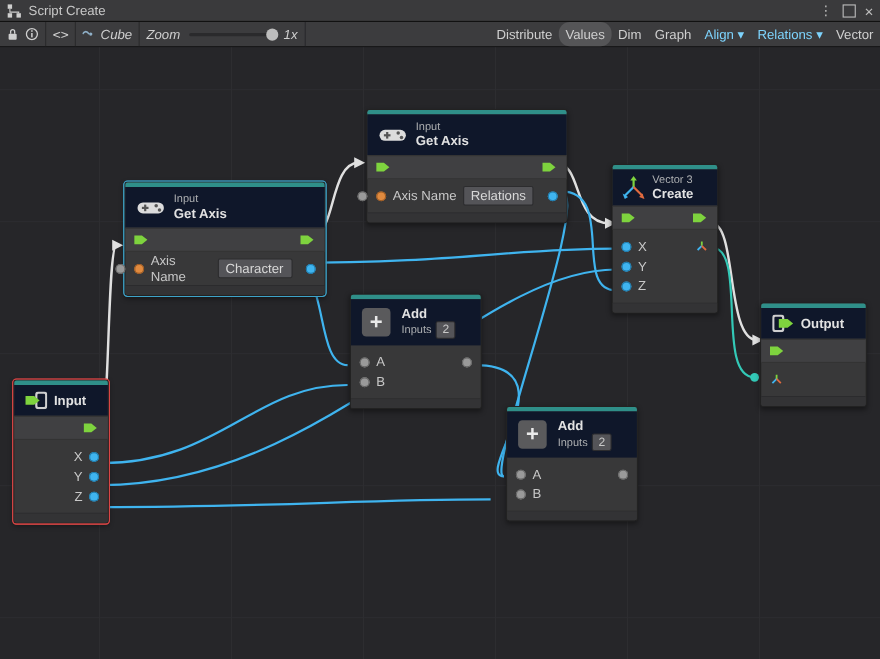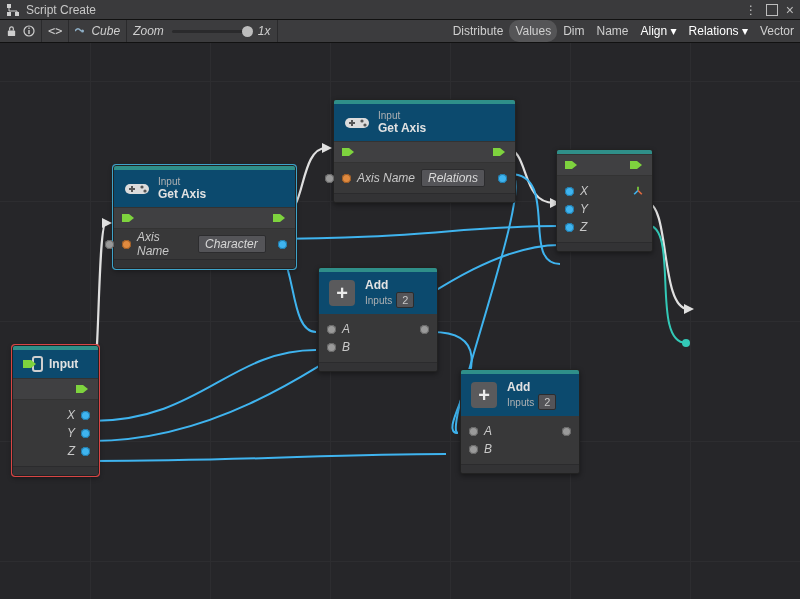--- a/index.html
+++ b/index.html
@@ -12,33 +12,33 @@
 .titlebar .dots{letter-spacing:1px;}
 
 .toolbar{height:22px;background:#3c3c3e;border-bottom:1px solid #111;display:flex;align-items:center;color:#cfcfcf;}
 .toolbar .section{display:flex;align-items:center;height:100%;padding:0 6px;border-right:1px solid #2a2a2c;gap:6px;}
 .toolbar .lbl{white-space:nowrap;font-style:italic;}
 .toolbar .zoom-track{width:78px;height:3px;background:#2a2a2c;border-radius:2px;position:relative;}
 .toolbar .zoom-thumb{position:absolute;right:-3px;top:-4px;width:11px;height:11px;border-radius:50%;background:#bdbdbd;}
 .toolbar .right{margin-left:auto;display:flex;align-items:center;height:100%;}
 .toolbar .toggle{padding:0 6px;height:100%;display:flex;align-items:center;cursor:pointer;}
 .toolbar .toggle.active{background:#555557;border-radius:10px;}
-.toolbar .toggle.dim{color:#ffffff;}
+.toolbar .toggle.dim{color:#7dd3fc;}
 .lock{width:11px;height:11px;}
 
 .canvas{position:relative;width:800px;height:557px;background:#262629;}
 .gridline{position:absolute;background:#2d2d30;}
 
 .node{position:absolute;background:#383839;border:1px solid #222;border-radius:3px;box-shadow:0 2px 5px rgba(0,0,0,.4);}
 .node .nhead{height:4px;background:#2f8f89;border-radius:2px 2px 0 0;}
-.node .title{display:flex;align-items:center;gap:8px;padding:6px 10px;background:#0c4a6e;}
+.node .title{display:flex;align-items:center;gap:8px;padding:6px 10px;background:#0f172a;}
 .node .title .tmain{font-weight:600;color:#e2e2e2;}
 .node .title .tsub{font-size:10px;color:#aeb0b2;}
 .node .flowrow{display:flex;align-items:center;justify-content:space-between;padding:4px 8px 4px 8px;background:#404042;border-top:1px solid #333;border-bottom:1px solid #333;}
-.node .body{padding:6px 8px;font-style:italic;}
+.node .body{padding:6px 8px;}
 .node .row{display:flex;align-items:center;gap:6px;height:18px;}
 .node .field{background:#545458;border:1px solid #2c2c2e;border-radius:2px;padding:0 6px;height:16px;display:flex;align-items:center;min-width:54px;color:#d8d8d8;}
 .node .nfoot{height:8px;background:#333335;border-radius:0 0 2px 2px;border-top:1px solid #2b2b2d;}
 .node.sel-blue{outline:1px solid #3ea3c9;box-shadow:0 0 0 1px rgba(62,163,201,.6),0 2px 5px rgba(0,0,0,.4);}
 .node.sel-red{outline:1px solid #d84545;box-shadow:0 0 0 1px rgba(216,69,69,.7),0 2px 5px rgba(0,0,0,.4);}
 
 .port{width:9px;height:9px;border-radius:50%;flex:none;}
 .port.blue{background:#3fb4ef;box-shadow:0 0 0 1px #1f7aaa inset;}
 .port.orange{background:#e08a3f;box-shadow:0 0 0 1px #9a5a24 inset;}
 .port.grey{background:#9a9a9a;box-shadow:0 0 0 1px #666 inset;}
@@ -108,21 +108,21 @@
     <div class="toggle">
         <span>Distribute</span>
       </div>
     <div class="toggle active">
         <span>Values</span>
       </div>
     <div class="toggle">
         <span>Dim</span>
       </div>
     <div class="toggle">
-        <span>Name</span>
+        <span>Graph</span>
       </div>
     <div class="toggle dim">
         <span>Align ▾</span>
       </div>
     <div class="toggle dim">
         <span>Relations ▾</span>
       </div>
     <div class="toggle">
         <span>Vector</span>
       </div>
@@ -296,20 +296,34 @@
       <div class="row">
           <div class="port grey"></div>
           <span>B</span>
         </div>
     </div>
     <div class="nfoot"></div>
   </div>
 
   <div class="node" style="left:556px;top:106px;width:95px;">
     <div class="nhead"></div>
+    <div class="title" style="gap:6px;padding:4px 8px;">
+      <svg width="22" height="22" viewBox="0 0 22 22">
+        <path d="M11 10 L11 2" stroke="#7ed33e" stroke-width="2"></path>
+          <polygon points="8,4 11,0 14,4" fill="#7ed33e"></polygon>
+        <path d="M11 10 L3 18" stroke="#3fb4ef" stroke-width="2"></path>
+          <polygon points="1,16 3,21 6,19" fill="#3fb4ef"></polygon>
+        <path d="M11 10 L19 18" stroke="#e06a3f" stroke-width="2"></path>
+          <polygon points="16,19 21,21 19,16" fill="#e06a3f"></polygon>
+      </svg>
+      <div>
+          <div class="tsub">Vector 3</div>
+          <div class="tmain">Create</div>
+        </div>
+    </div>
     <div class="flowrow">
       <svg class="arrow green" viewBox="0 0 14 12">
           <path d="M0 2h7l5 4-5 4H0z"></path>
         </svg>
       <svg class="arrow green" viewBox="0 0 14 12">
           <path d="M0 2h7l5 4-5 4H0z"></path>
         </svg>
     </div>
     <div class="body">
       <div class="row">
@@ -361,14 +375,39 @@
         </div>
       <div class="row">
           <div class="spacer"></div>
           <span>Z</span>
           <div class="port blue"></div>
         </div>
     </div>
     <div class="nfoot"></div>
   </div>
 
+  <div class="node" style="left:691px;top:232px;width:95px;">
+    <div class="nhead"></div>
+    <div class="title" style="gap:6px;">
+      <svg width="20" height="16" viewBox="0 0 20 16">
+          <rect x="1" y="1" width="9" height="14" rx="2" fill="none" stroke="#cfcfcf" stroke-width="2"></rect>
+          <path d="M6 4h8l5 4-5 4H6z" fill="#7ed33e"></path>
+        </svg>
+      <div class="tmain">Output</div>
+    </div>
+    <div class="flowrow" style="justify-content:flex-start;">
+      <svg class="arrow green" viewBox="0 0 14 12">
+          <path d="M0 2h7l5 4-5 4H0z"></path>
+        </svg>
+    </div>
+    <div class="body">
+      <div class="row">
+        <svg width="12" height="12" viewBox="0 0 22 22">
+            <path d="M11 10 L11 3" stroke="#7ed33e" stroke-width="3"></path>
+            <path d="M11 10 L4 17" stroke="#3fb4ef" stroke-width="3"></path>
+            <path d="M11 10 L18 17" stroke="#e06a3f" stroke-width="3"></path>
+          </svg>
+      </div>
+    </div>
+    <div class="nfoot"></div>
+  </div>
 
 </div>
 
 </body></html>

